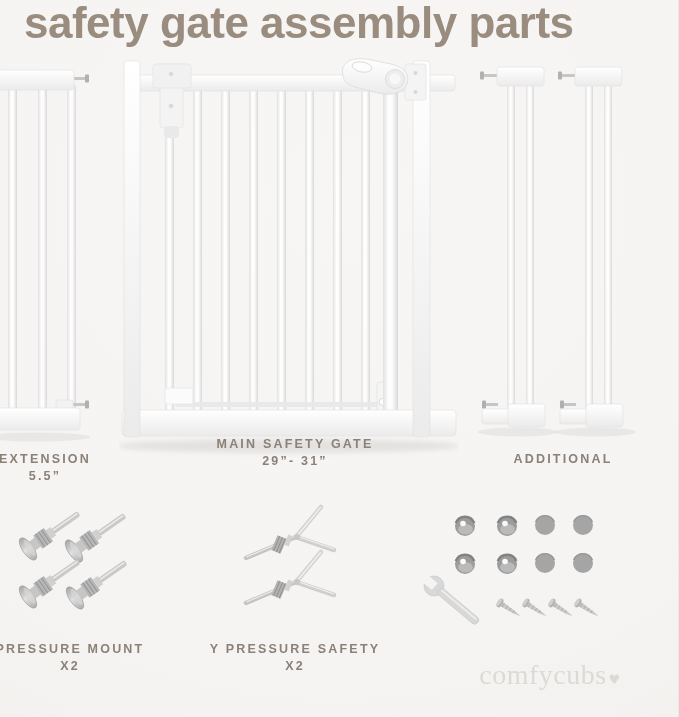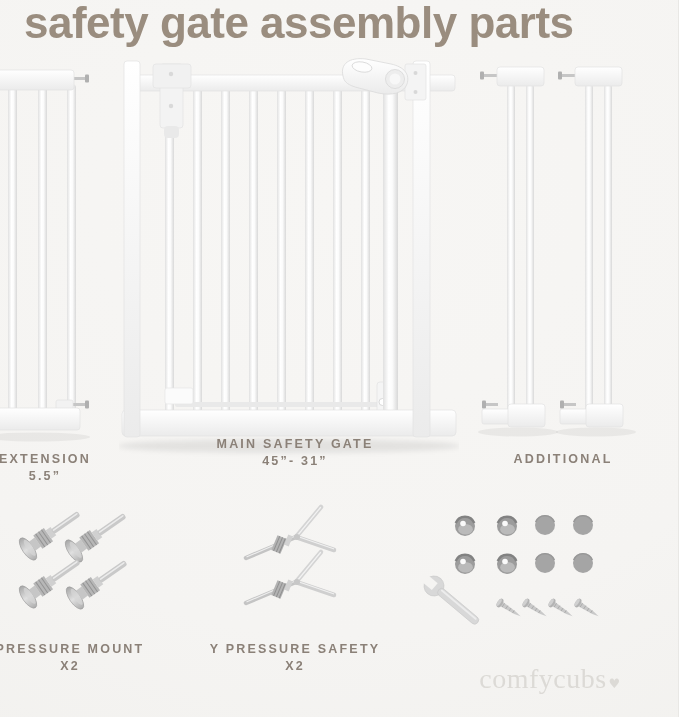--- a/index.html
+++ b/index.html
@@ -13,21 +13,21 @@
     font-size:44px;line-height:52px;font-weight:700;letter-spacing:-0.5px;
     color:#9a8d7f;
   }
   .ill{position:absolute;}
   .part-label{
     position:absolute;text-align:center;color:#8b8178;
     font-size:12.5px;font-weight:700;letter-spacing:2.2px;line-height:17px;
   }
   .brand{
     position:absolute;left:430px;top:660px;width:240px;text-align:center;
-    font-family:"Liberation Serif",serif;font-size:28px;line-height:38px;
+    font-family:"Liberation Serif",serif;font-size:28px;line-height:30px;
     color:#dcdad6;letter-spacing:0.5px;
   }
   .brand .heart{font-size:13px;margin-left:2px;font-family:"DejaVu Sans",sans-serif;}
 </style>
 </head>
 <body>
 
 <div class="page">
 
   <h1 class="title">safety gate assembly parts</h1>
@@ -243,21 +243,21 @@
     <use href="#screw" transform="translate(132,103) rotate(33)"></use>
     <use href="#screw" transform="translate(158,103) rotate(33)"></use>
   </svg>
 
   <div class="part-label" style="left:-10px;top:451px;width:110px">
     <div>EXTENSION</div>
     <div>5.5”</div>
   </div>
   <div class="part-label" style="left:170px;top:436px;width:250px">
     <div>MAIN SAFETY GATE</div>
-    <div>45”- 31”</div>
+    <div>29”- 31”</div>
   </div>
   <div class="part-label" style="left:460px;top:451px;width:206px">
     <div>ADDITIONAL</div>
   </div>
   <div class="part-label" style="left:-12px;top:641px;width:164px">
     <div>PRESSURE MOUNT</div>
     <div>X2</div>
   </div>
   <div class="part-label" style="left:193px;top:641px;width:204px">
     <div>Y PRESSURE SAFETY</div>

